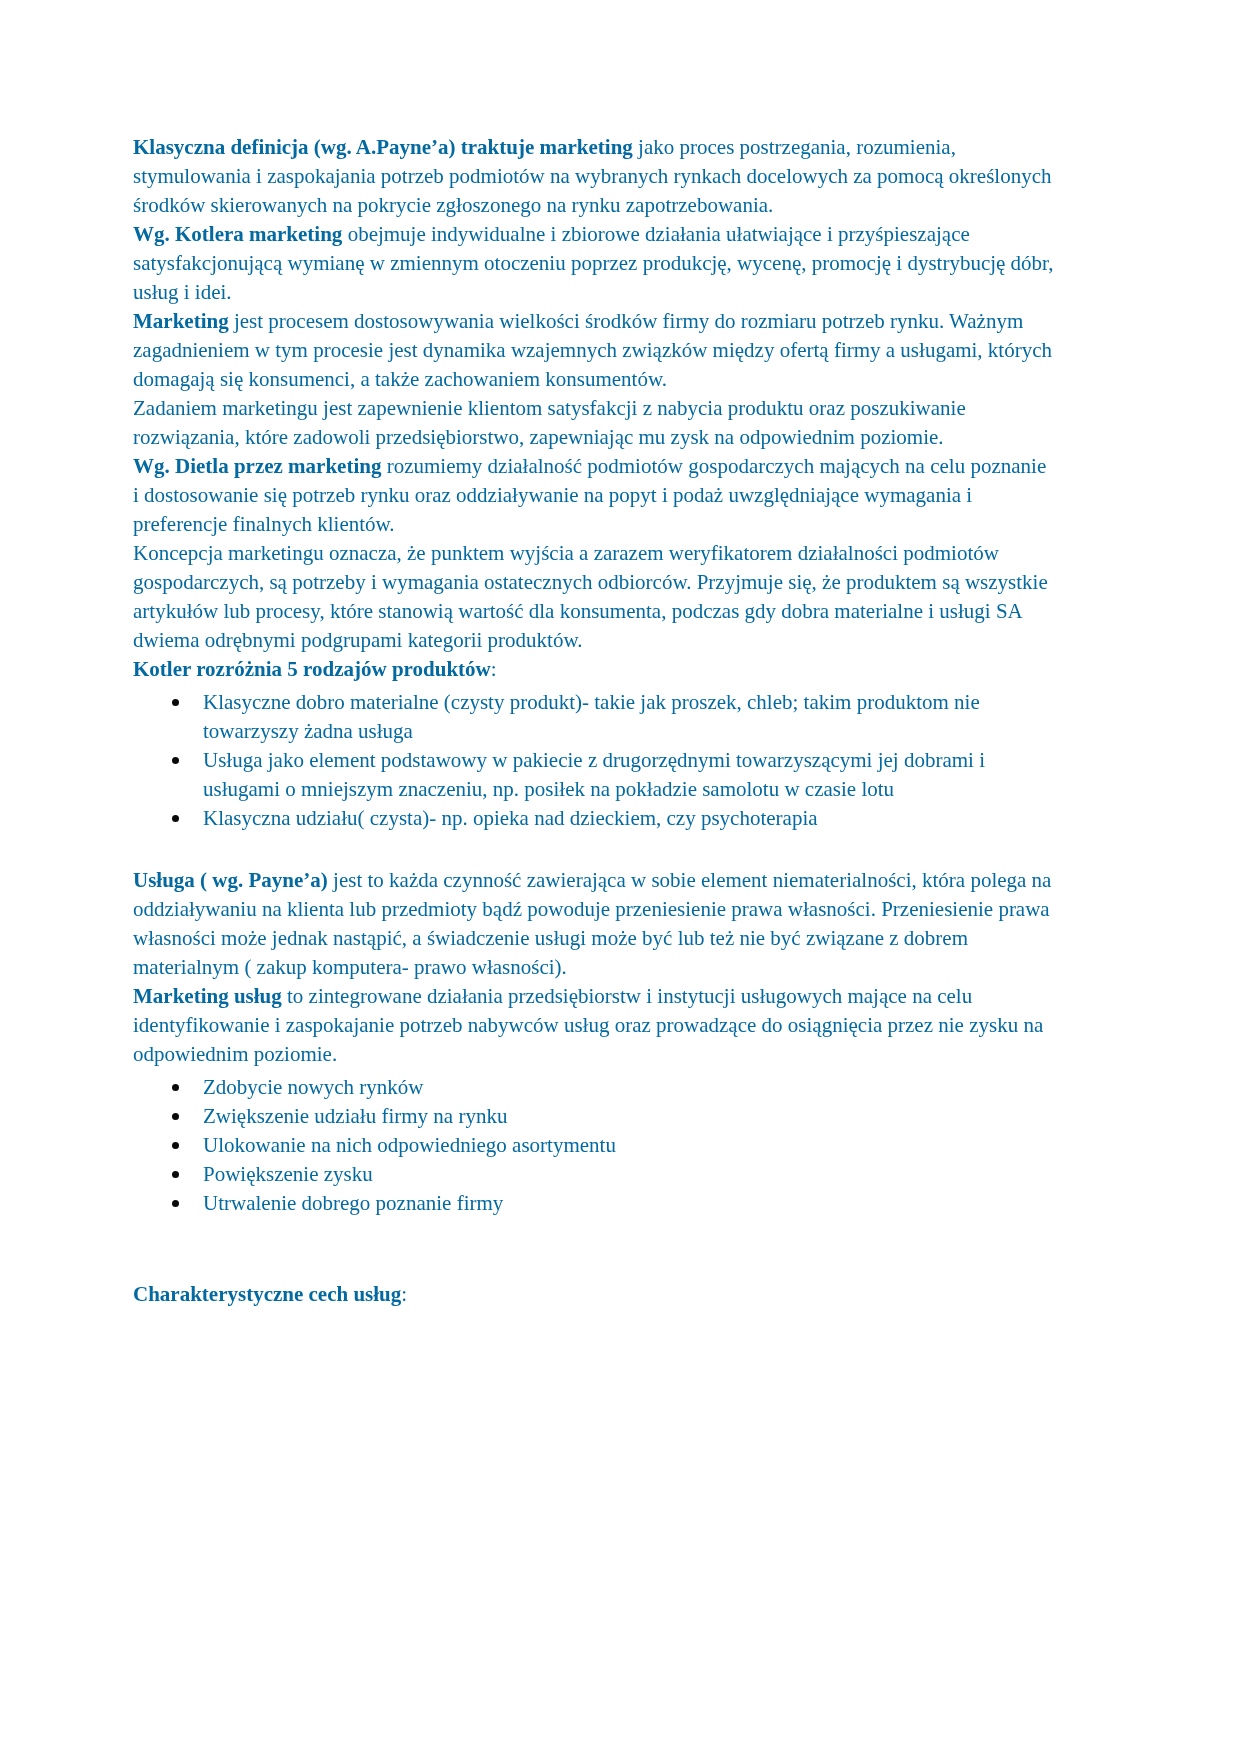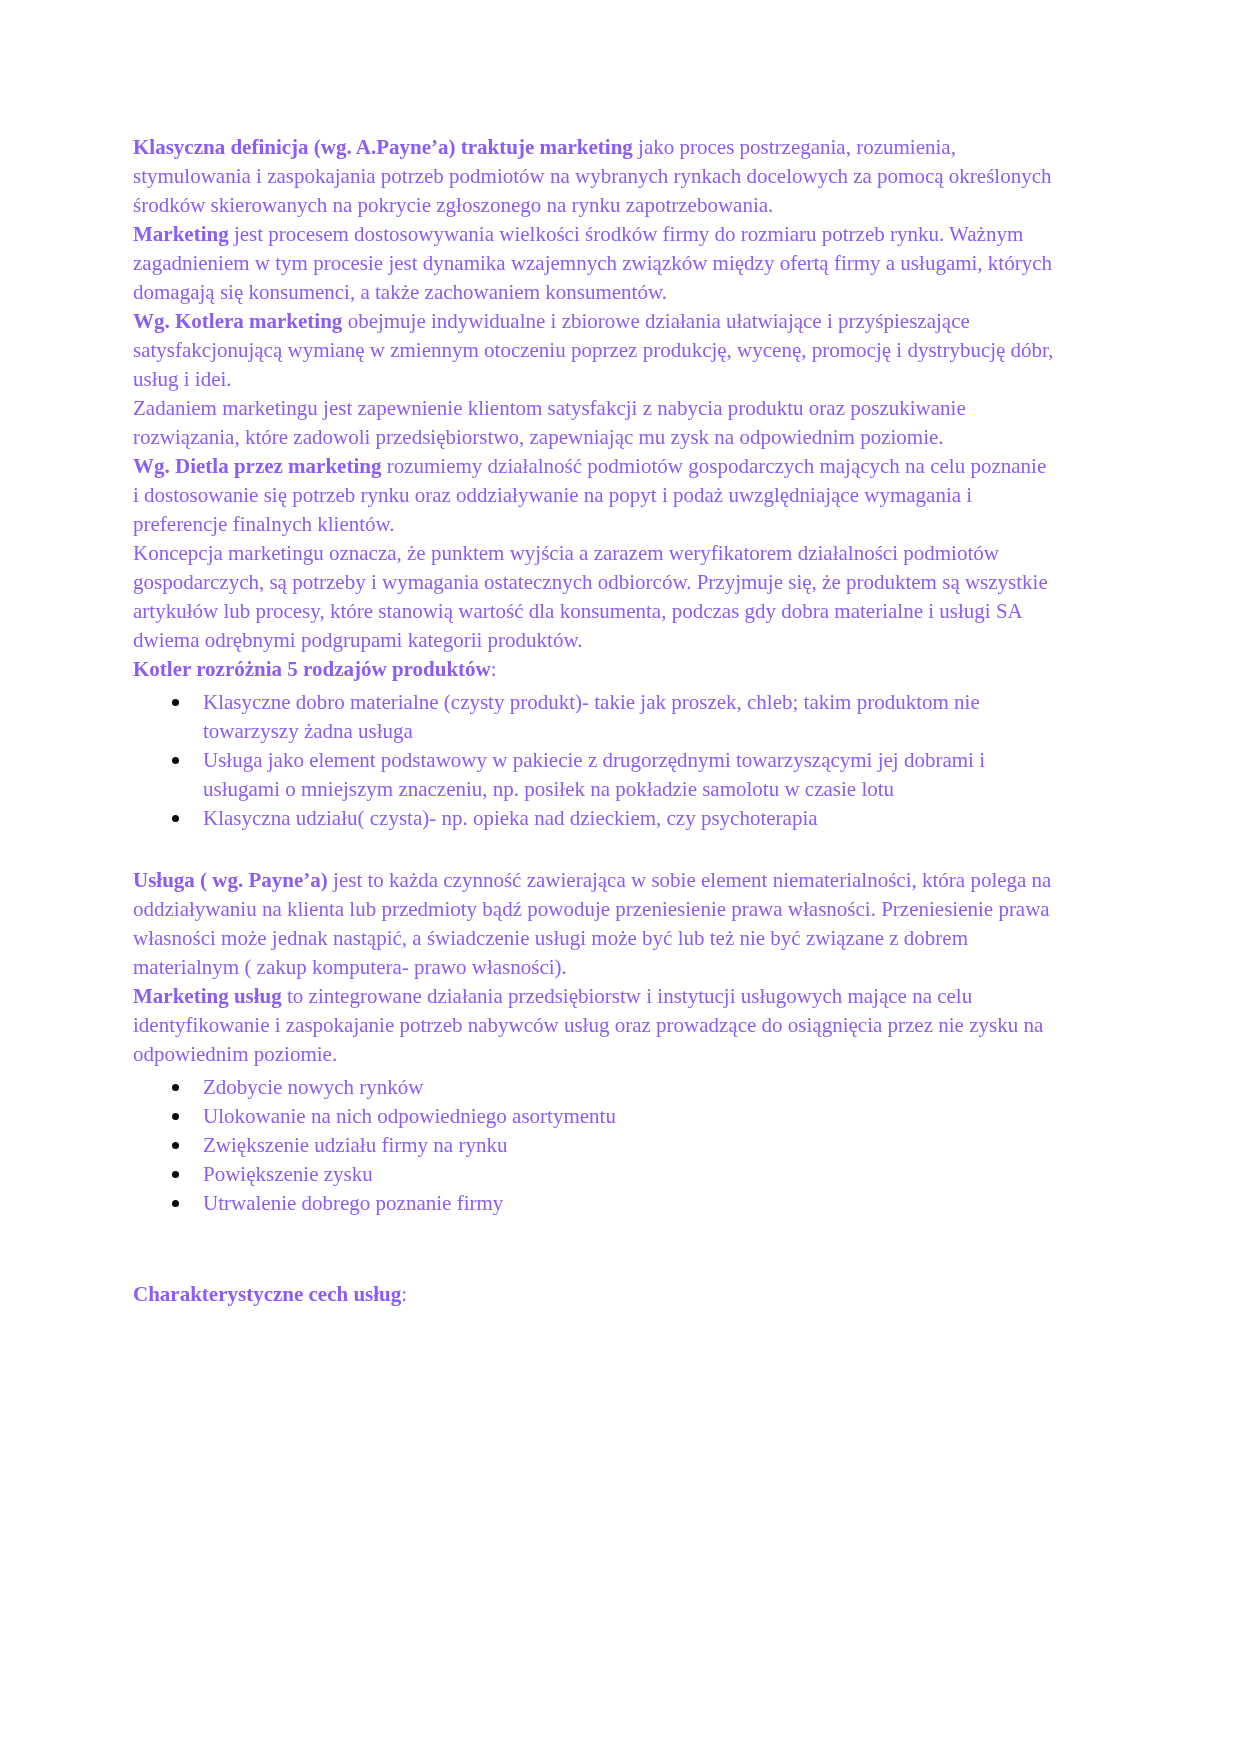--- a/index.html
+++ b/index.html
@@ -10,21 +10,21 @@
   .page {
     position: relative;
     width: 1240px;
     height: 1754px;
     margin: 0 auto;
     background: #ffffff;
     overflow: hidden;
     box-sizing: border-box;
     padding: 133px 180px 0 133px;
     font-family: "Liberation Serif", "DejaVu Serif", serif;
-    color: #8b5cf6;
+    color: #0369a1;
   }
   .doc {
     width: 922px;
     font-size: 21px;
     line-height: 29px;
     text-align: left;
   }
   .doc p {
     margin: 0;
     padding: 0;
@@ -51,37 +51,37 @@
   }
   .spacer-1 { height: 29px; }
   .spacer-2 { height: 58px; }
 </style>
 </head>
 <body>
 
 <div class="page">
   <div class="doc" id="doc">
       <p><strong>Klasyczna definicja (wg. A.Payne’a) traktuje marketing</strong><span> jako proces postrzegania, rozumienia, stymulowania i zaspokajania potrzeb podmiotów na wybranych rynkach docelowych za pomocą określonych środków skierowanych na pokrycie zgłoszonego na rynku zapotrzebowania.</span></p>
+      <p><strong>Wg. Kotlera marketing</strong><span> obejmuje indywidualne i zbiorowe działania ułatwiające i przyśpieszające satysfakcjonującą wymianę w zmiennym otoczeniu poprzez produkcję, wycenę, promocję i dystrybucję dóbr, usług i idei.</span></p>
       <p><strong>Marketing</strong><span> jest procesem dostosowywania wielkości środków firmy do rozmiaru potrzeb rynku. Ważnym zagadnieniem w tym procesie jest dynamika wzajemnych związków między ofertą firmy a usługami, których domagają się konsumenci, a także zachowaniem konsumentów.</span></p>
-      <p><strong>Wg. Kotlera marketing</strong><span> obejmuje indywidualne i zbiorowe działania ułatwiające i przyśpieszające satysfakcjonującą wymianę w zmiennym otoczeniu poprzez produkcję, wycenę, promocję i dystrybucję dóbr, usług i idei.</span></p>
       <p><span>Zadaniem marketingu jest zapewnienie klientom satysfakcji z nabycia produktu oraz poszukiwanie rozwiązania, które zadowoli przedsiębiorstwo, zapewniając mu zysk na odpowiednim poziomie.</span></p>
       <p><strong>Wg. Dietla przez marketing</strong><span> rozumiemy działalność podmiotów gospodarczych mających na celu poznanie i dostosowanie się potrzeb rynku oraz oddziaływanie na popyt i podaż uwzględniające wymagania i preferencje finalnych klientów.</span></p>
       <p><span>Koncepcja marketingu oznacza, że punktem wyjścia a zarazem weryfikatorem działalności podmiotów gospodarczych, są potrzeby i wymagania ostatecznych odbiorców. Przyjmuje się, że produktem są wszystkie artykułów lub procesy, które stanowią wartość dla konsumenta, podczas gdy dobra materialne i usługi SA dwiema odrębnymi podgrupami kategorii produktów.</span></p>
       <p><strong>Kotler rozróżnia 5 rodzajów produktów</strong><span>:</span></p>
       <ul>
         <li>Klasyczne dobro materialne (czysty produkt)- takie jak proszek, chleb; takim produktom nie towarzyszy żadna usługa</li>
         <li>Usługa jako element podstawowy w pakiecie z drugorzędnymi towarzyszącymi jej dobrami i usługami o mniejszym znaczeniu, np. posiłek na pokładzie samolotu w czasie lotu</li>
         <li>Klasyczna udziału( czysta)- np. opieka nad dzieckiem, czy psychoterapia</li>
       </ul>
       <div class="spacer-1"></div>
       <p><strong>Usługa ( wg. Payne’a)</strong><span> jest to każda czynność zawierająca w sobie element niematerialności, która polega na oddziaływaniu na klienta lub przedmioty bądź powoduje przeniesienie prawa własności. Przeniesienie prawa własności może jednak nastąpić, a świadczenie usługi może być lub też nie być związane z dobrem materialnym ( zakup komputera- prawo własności).</span></p>
       <p><strong>Marketing usług</strong><span> to zintegrowane działania przedsiębiorstw i instytucji usługowych mające na celu identyfikowanie i zaspokajanie potrzeb nabywców usług oraz prowadzące do osiągnięcia przez nie zysku na odpowiednim poziomie.</span></p>
       <ul>
         <li>Zdobycie nowych rynków</li>
+        <li>Zwiększenie udziału firmy na rynku</li>
         <li>Ulokowanie na nich odpowiedniego asortymentu</li>
-        <li>Zwiększenie udziału firmy na rynku</li>
         <li>Powiększenie zysku</li>
         <li>Utrwalenie dobrego poznanie firmy</li>
       </ul>
       <div class="spacer-2"></div>
       <p><strong>Charakterystyczne cech usług</strong><span>:</span></p>
     </div>
 </div>
 
 </body></html>

